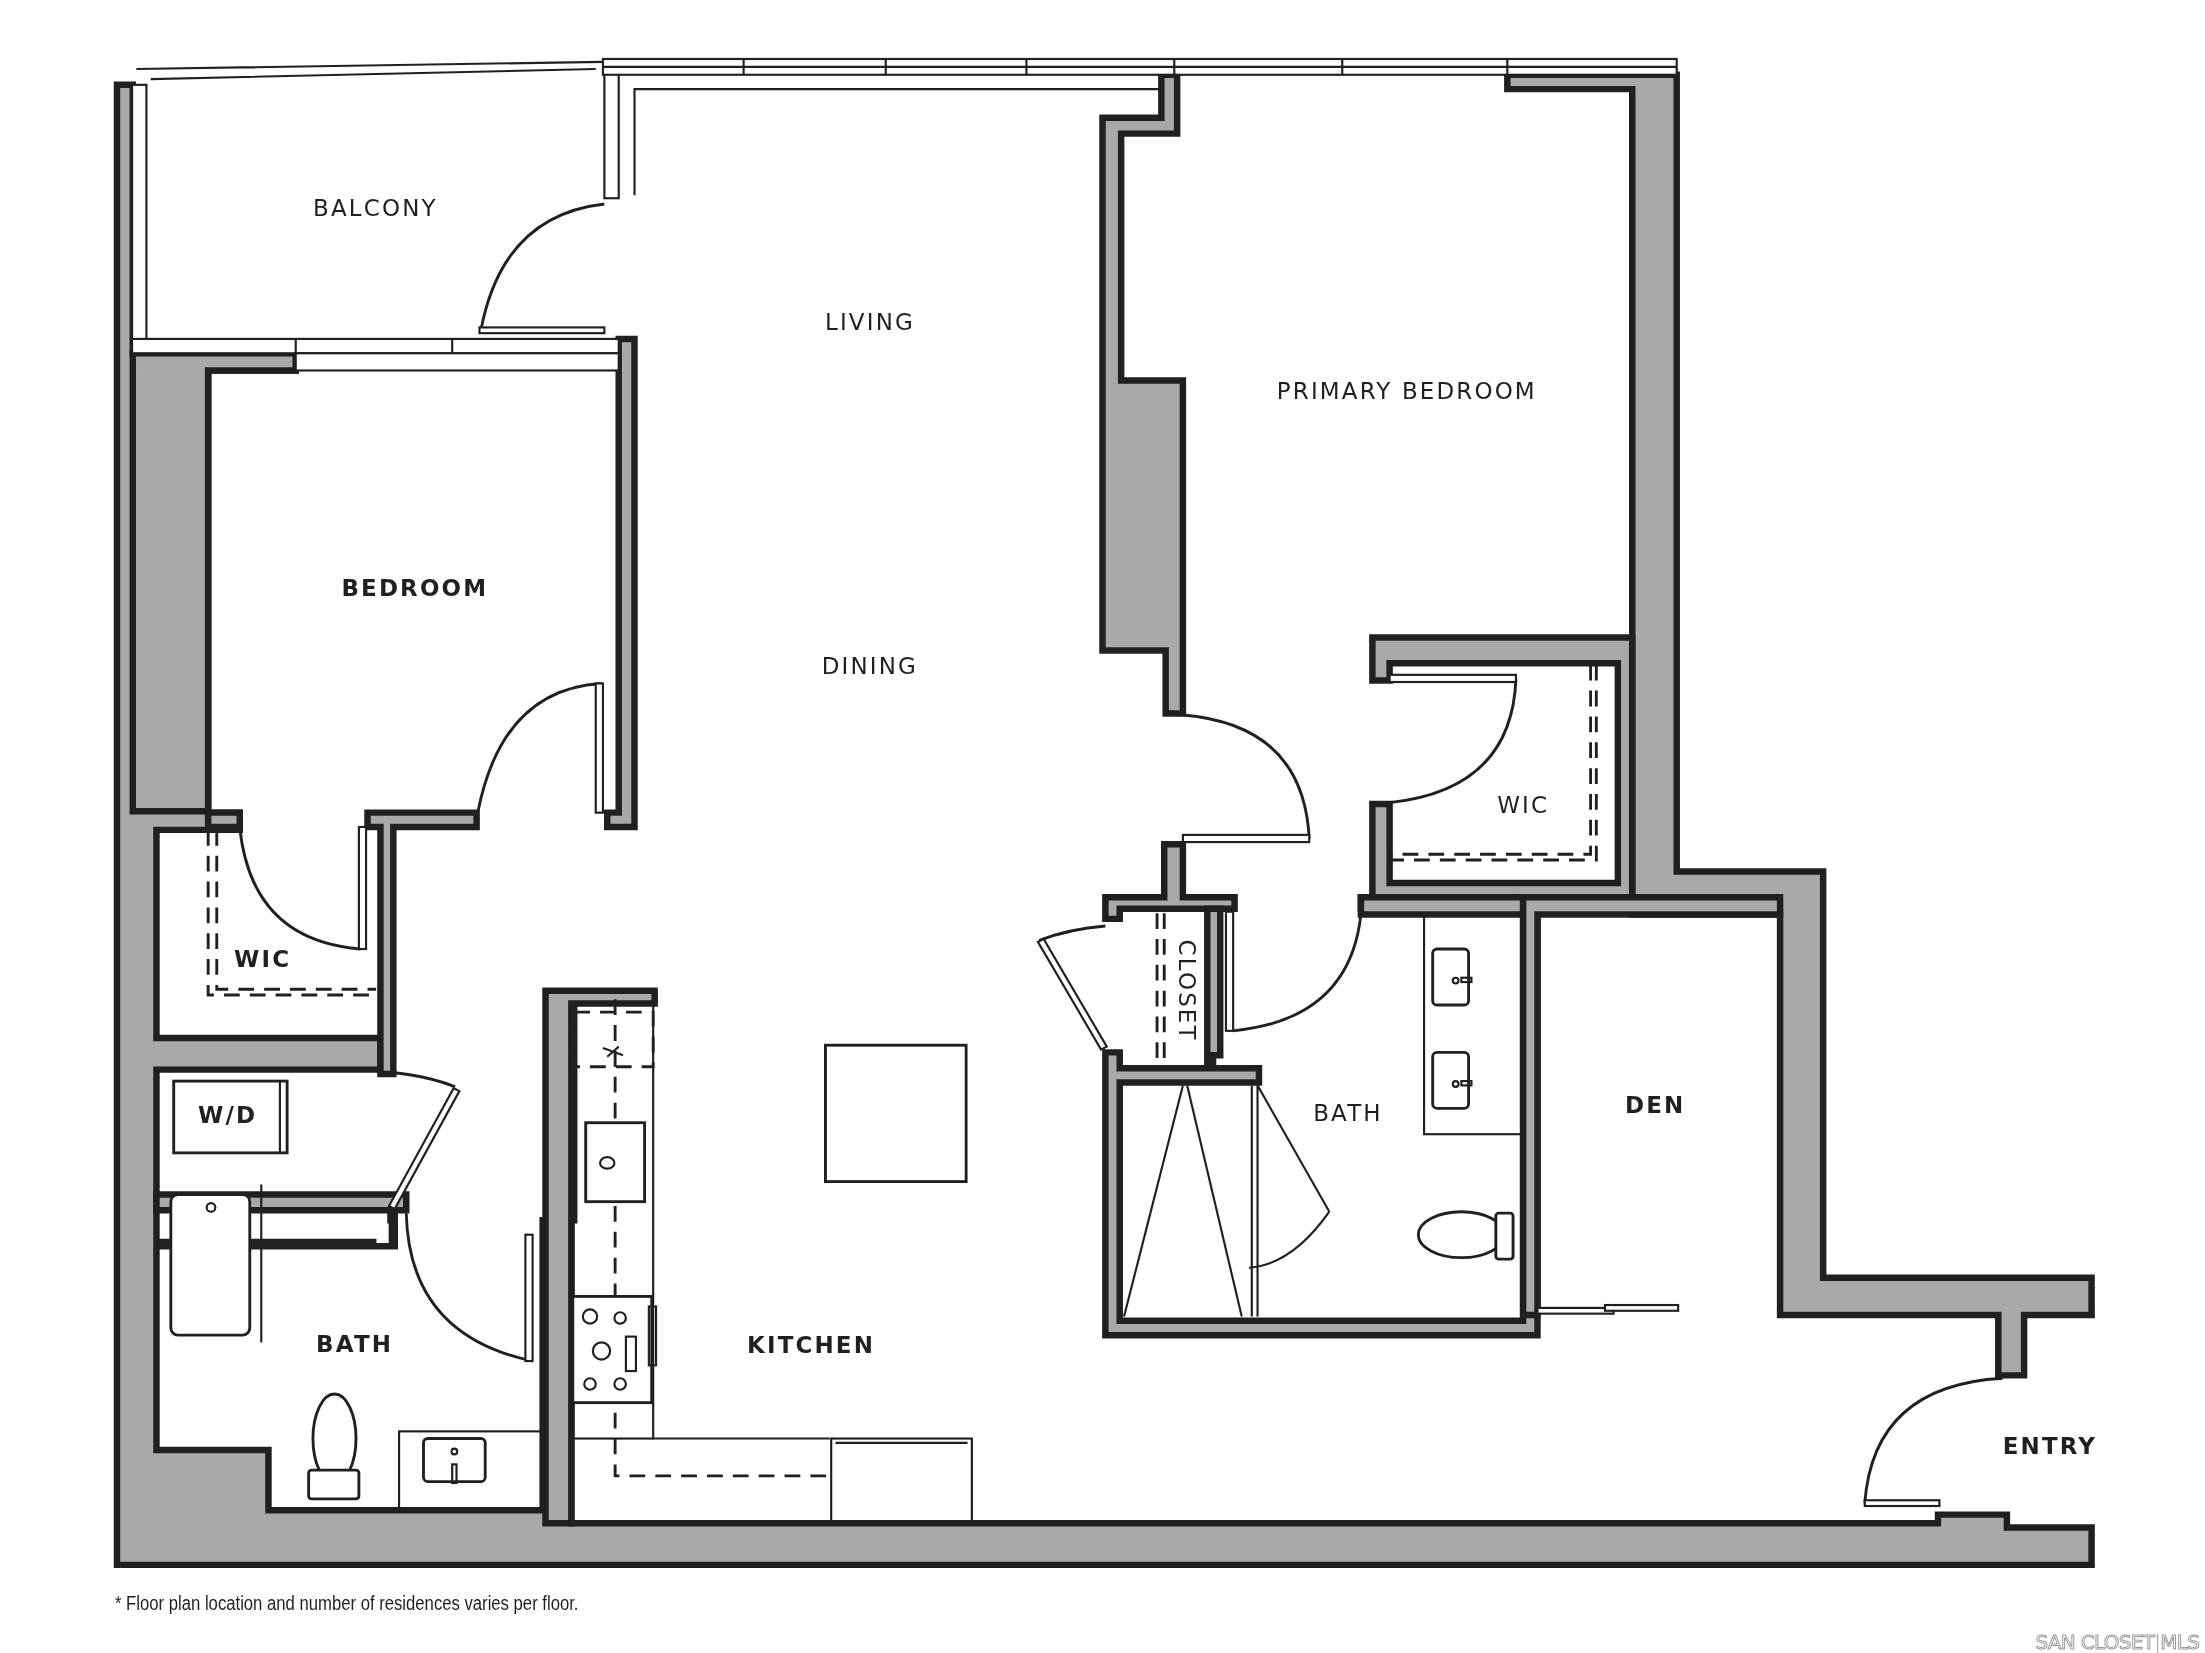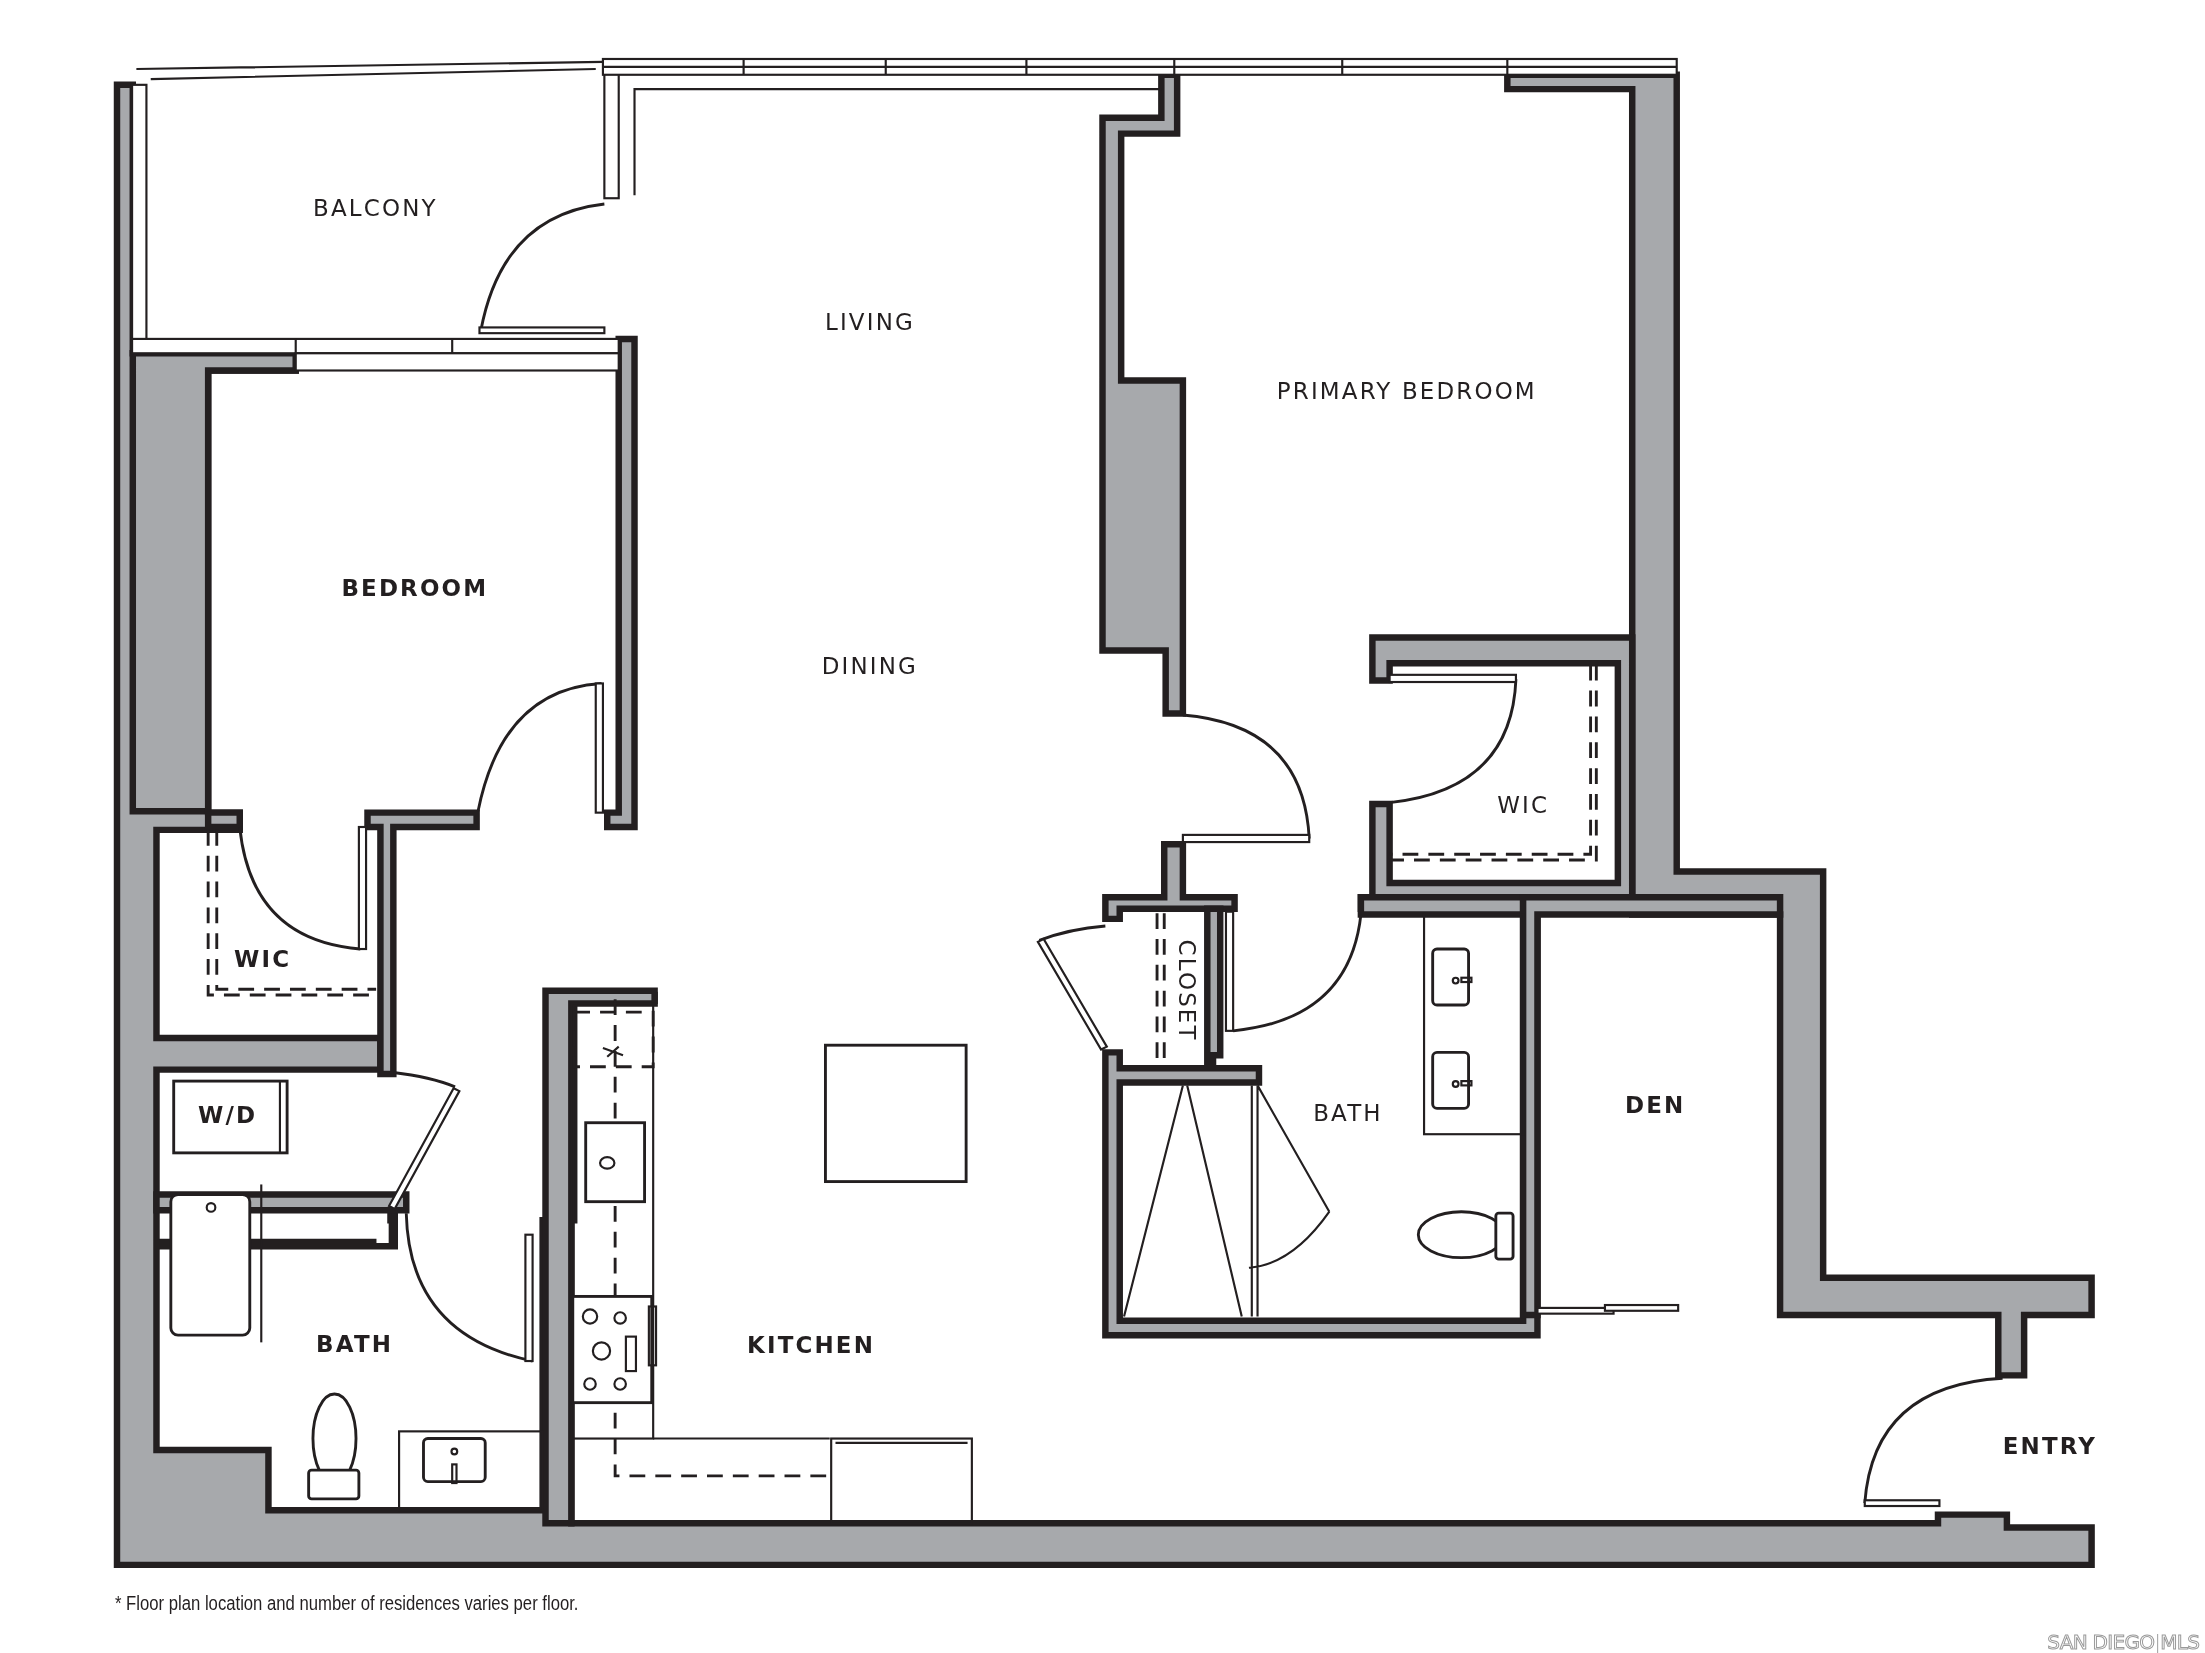--- a/index.html
+++ b/index.html
@@ -163,15 +163,15 @@
     <text class="room-label bold" x="2306" y="1542">DEN</text>
     <text class="room-label bold" x="317" y="1555">W/D</text>
     <text class="room-label bold" x="1130" y="1876">KITCHEN</text>
     <text class="room-label bold" x="2856" y="2016">ENTRY</text>
   </g>
 </svg>
 
 <div class="footnote">* Floor plan location and number of residences varies per floor.</div>
 
 <div class="watermark">
-  <span>SAN DIEGO</span><span class="sep">|</span><span>MLS</span>
+  <span>SAN CLOSET</span><span class="sep">|</span><span>MLS</span>
 </div>
 
 
 </body></html>

